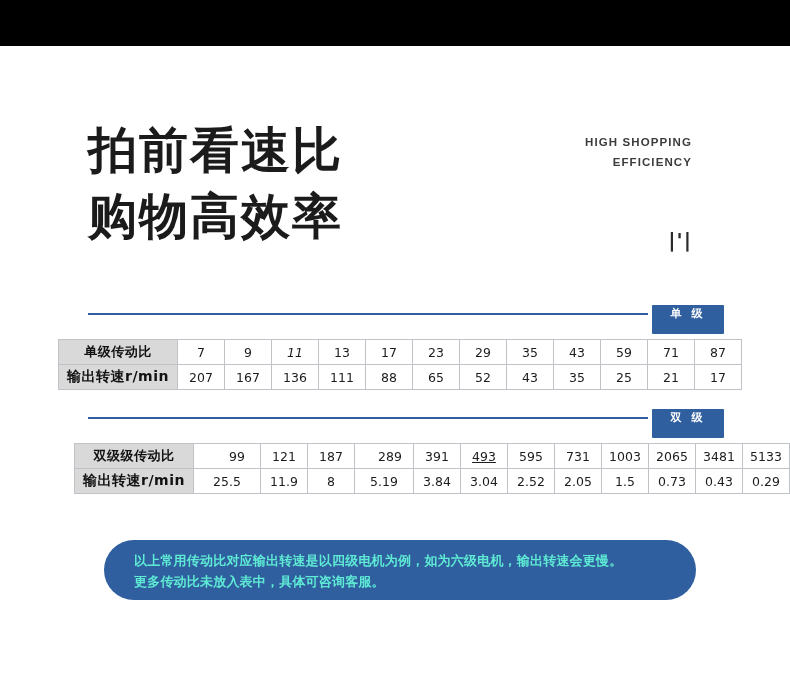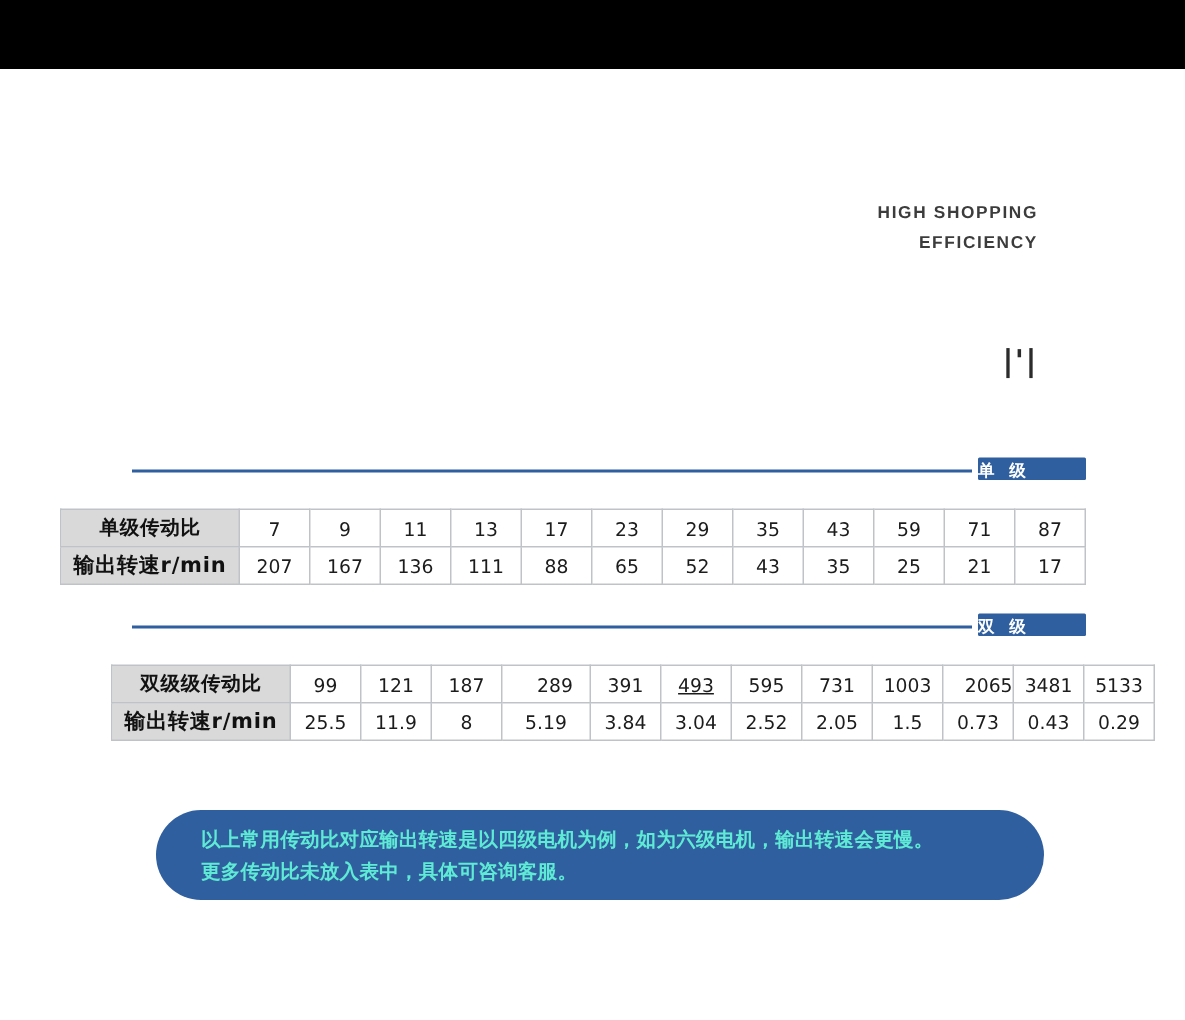--- a/index.html
+++ b/index.html
@@ -77,27 +77,28 @@
 
   
   .rule {
     position: absolute;
     height: 2px;
     background: #2f5f9e;
   }
   .tag {
     position: absolute;
     width: 72px;
-    height: 15px;
+    height: 29px;
     background: #2f5f9e;
     color: #ffffff;
     font-family: "DejaVu Sans", sans-serif;
     font-size: 11px;
     font-weight: bold;
     letter-spacing: 3px;
+    text-align: center;
     line-height: 17px;
     border-radius: 1px;
   }
 
   
   .tablewrap {
     position: absolute;
     background: #ffffff;
   }
   table.grid {
@@ -149,39 +150,43 @@
     white-space: nowrap;
   }
 </style>
 </head>
 <body>
 
 <div class="page">
 
   <div class="topbar"></div>
 
+  <div class="headline">
+    <div class="line">拍前看速比</div>
+    <div class="line">购物高效率</div>
+  </div>
 
   <div class="eng">
     <div>HIGH SHOPPING</div>
     <div>EFFICIENCY</div>
   </div>
 
   <div class="mark">|'|</div>
 
   <div class="rule" style="left:88px; top:313px; width:560px;"></div>
   <div class="tag" style="left:652px; top:305px;">单 级</div>
 
-  <div class="tablewrap" style="left:40px; top:339px;">
+  <div class="tablewrap" style="left:58px; top:339px;">
     <table class="grid">
       <tbody>
           <tr class="r1">
         <td class="rowhead" style="width:118px;">单级传动比</td>
         <td style="width:46px;">7</td>
         <td style="width:46px;">9</td>
-        <td style="width:46px;">11</td>
+        <td style="width:46px;font-style:italic;">11</td>
         <td style="width:46px;">13</td>
         <td style="width:46px;">17</td>
         <td style="width:46px;">23</td>
         <td style="width:46px;">29</td>
         <td style="width:46px;">35</td>
         <td style="width:46px;">43</td>
         <td style="width:46px;">59</td>
         <td style="width:46px;">71</td>
         <td style="width:46px;">87</td>
       </tr>
@@ -205,30 +210,30 @@
   </div>
 
   <div class="rule" style="left:88px; top:417px; width:560px;"></div>
   <div class="tag" style="left:652px; top:409px;">双 级</div>
 
   <div class="tablewrap" style="left:74px; top:443px;">
     <table class="grid">
       <tbody>
           <tr class="r1">
         <td class="rowhead" style="width:118px;">双级级传动比</td>
-        <td style="width:46px;">99</td>
+        <td style="width:46px;padding-left:20px;">99</td>
         <td style="width:46px;">121</td>
         <td style="width:46px;">187</td>
         <td style="width:46px;padding-left:12px;">289</td>
         <td style="width:46px;">391</td>
         <td style="width:46px;text-decoration:underline;">493</td>
         <td style="width:46px;">595</td>
         <td style="width:46px;">731</td>
         <td style="width:46px;">1003</td>
-        <td style="width:46px;text-align:right;">2065</td>
+        <td style="width:46px;">2065</td>
         <td style="width:46px;">3481</td>
         <td style="width:46px;">5133</td>
       </tr>
       <tr class="r2">
         <td class="rowhead">输出转速r/min</td>
         <td>25.5</td>
         <td>11.9</td>
         <td>8</td>
         <td>5.19</td>
         <td>3.84</td>

